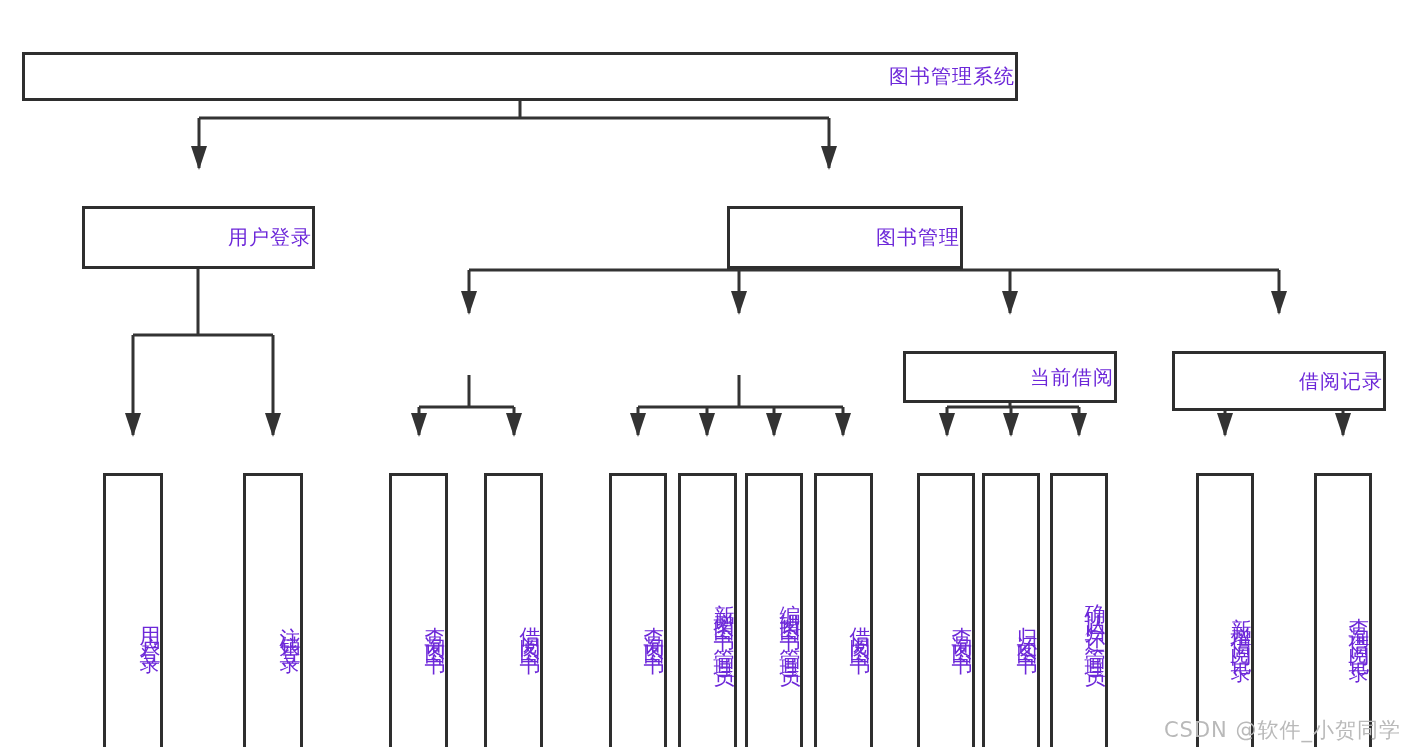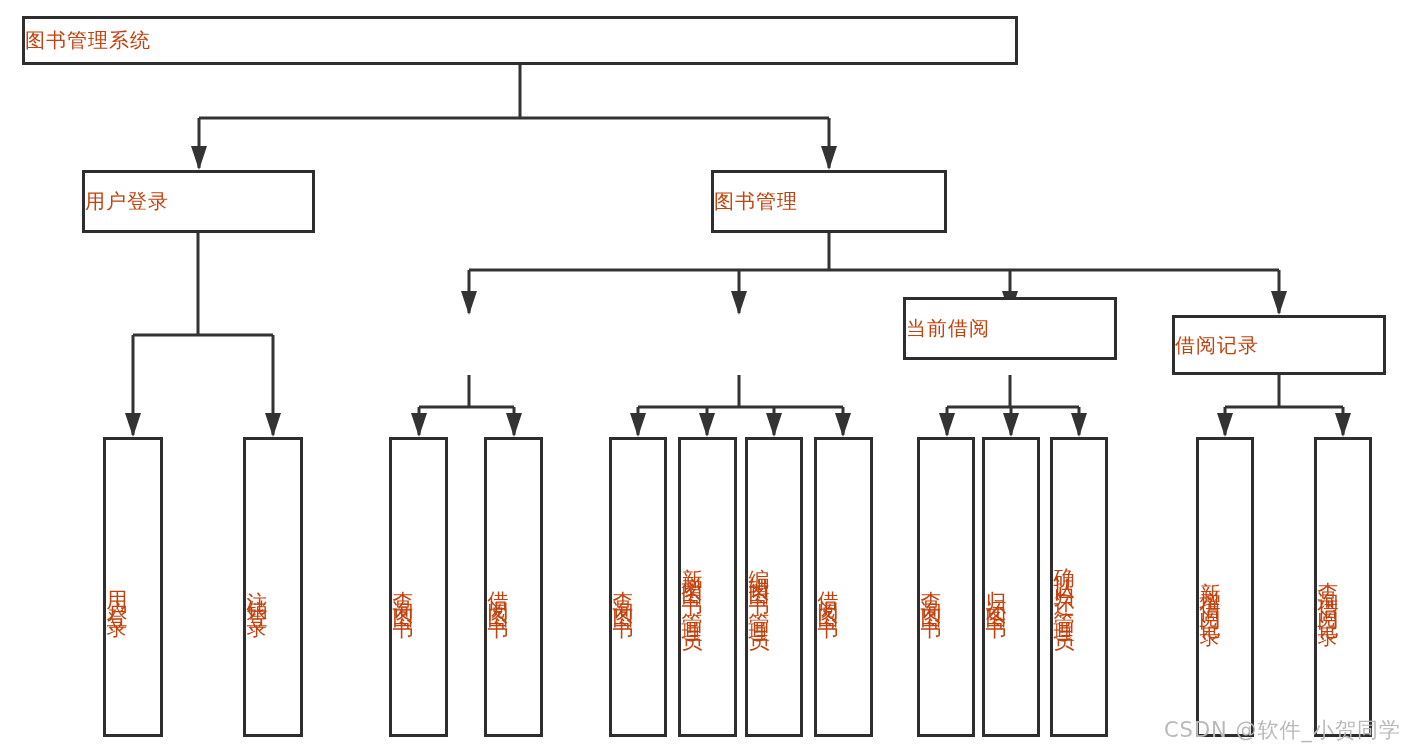--- a/index.html
+++ b/index.html
@@ -10,40 +10,41 @@
     font-family:"DejaVu Sans","Liberation Sans",sans-serif;
     color:#333333;
     overflow:hidden;
   }
   #connectors{position:absolute;left:0;top:0;width:1405px;height:747px;}
   .node{
     position:absolute;
     box-sizing:border-box;
     border:3px solid #2e2e2e;
     background:#ffffff;
-    display:flex;align-items:center;justify-content:flex-start;
+    display:flex;align-items:center;justify-content:flex-end;
     text-align:center;
-    color:#c2410c;
+    color:#6d28d9;
+    margin-top:36px;
   }
   .hnode{font-size:20px;letter-spacing:1px;}
   .vnode{font-size:21px;}
   .vnode .vtext{
     writing-mode:vertical-rl;
     text-orientation:mixed;
     letter-spacing:9px;
     line-height:1;
     padding-top:9px; 
   }
   
   #n-root          {left:22px;  top:16px;  width:996px; height:49px;}
   #n-user-login    {left:82px;  top:170px; width:233px; height:63px;}
-  #n-book-mgmt     {left:711px; top:170px; width:236px; height:63px;}
+  #n-book-mgmt     {left:727px; top:170px; width:236px; height:63px;}
   #n-new-books     {left:363px; top:315px; width:212px; height:60px;}
   #n-book-borrow   {left:632px; top:315px; width:214px; height:60px;}
-  #n-current-borrow{left:903px; top:297px; width:214px; height:63px;font-family:Liberation Serif, serif;}
+  #n-current-borrow{left:903px; top:315px; width:214px; height:52px;font-family:Liberation Serif, serif;}
   #n-borrow-records{left:1172px;top:315px; width:214px; height:60px;}
   #l-ul-login   {left:103px; top:437px; width:60px; height:300px;}
   #l-ul-logout  {left:243px; top:437px; width:60px; height:300px;}
   #l-nb-query   {left:389px; top:437px; width:59px; height:300px;}
   #l-nb-borrow  {left:484px; top:437px; width:59px; height:300px;}
   #l-bb-query   {left:609px; top:437px; width:58px; height:300px;}
   #l-bb-add     {left:678px; top:437px; width:59px; height:300px;}
   #l-bb-edit    {left:745px; top:437px; width:58px; height:300px;}
   #l-bb-borrow  {left:814px; top:437px; width:59px; height:300px;}
   #l-cb-query   {left:917px; top:437px; width:58px; height:300px;}

